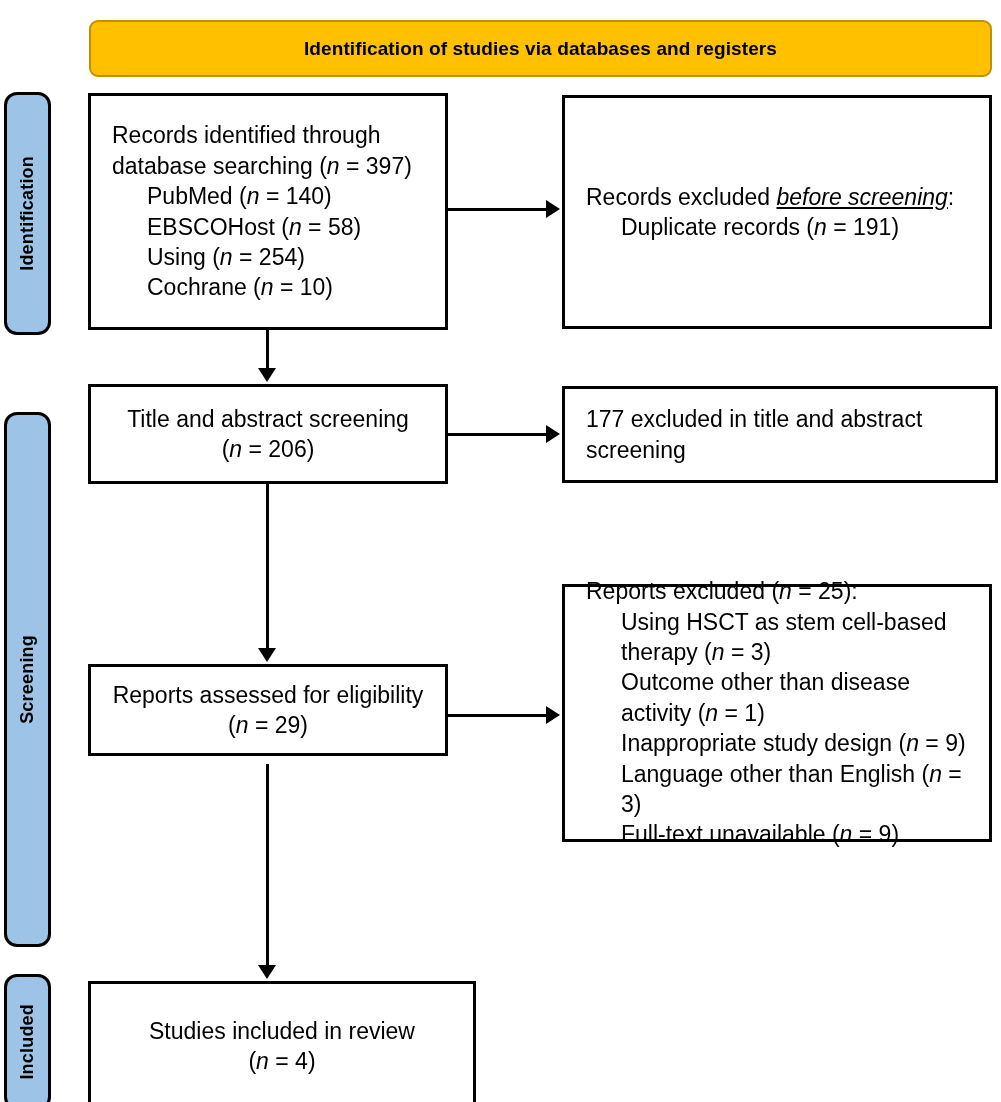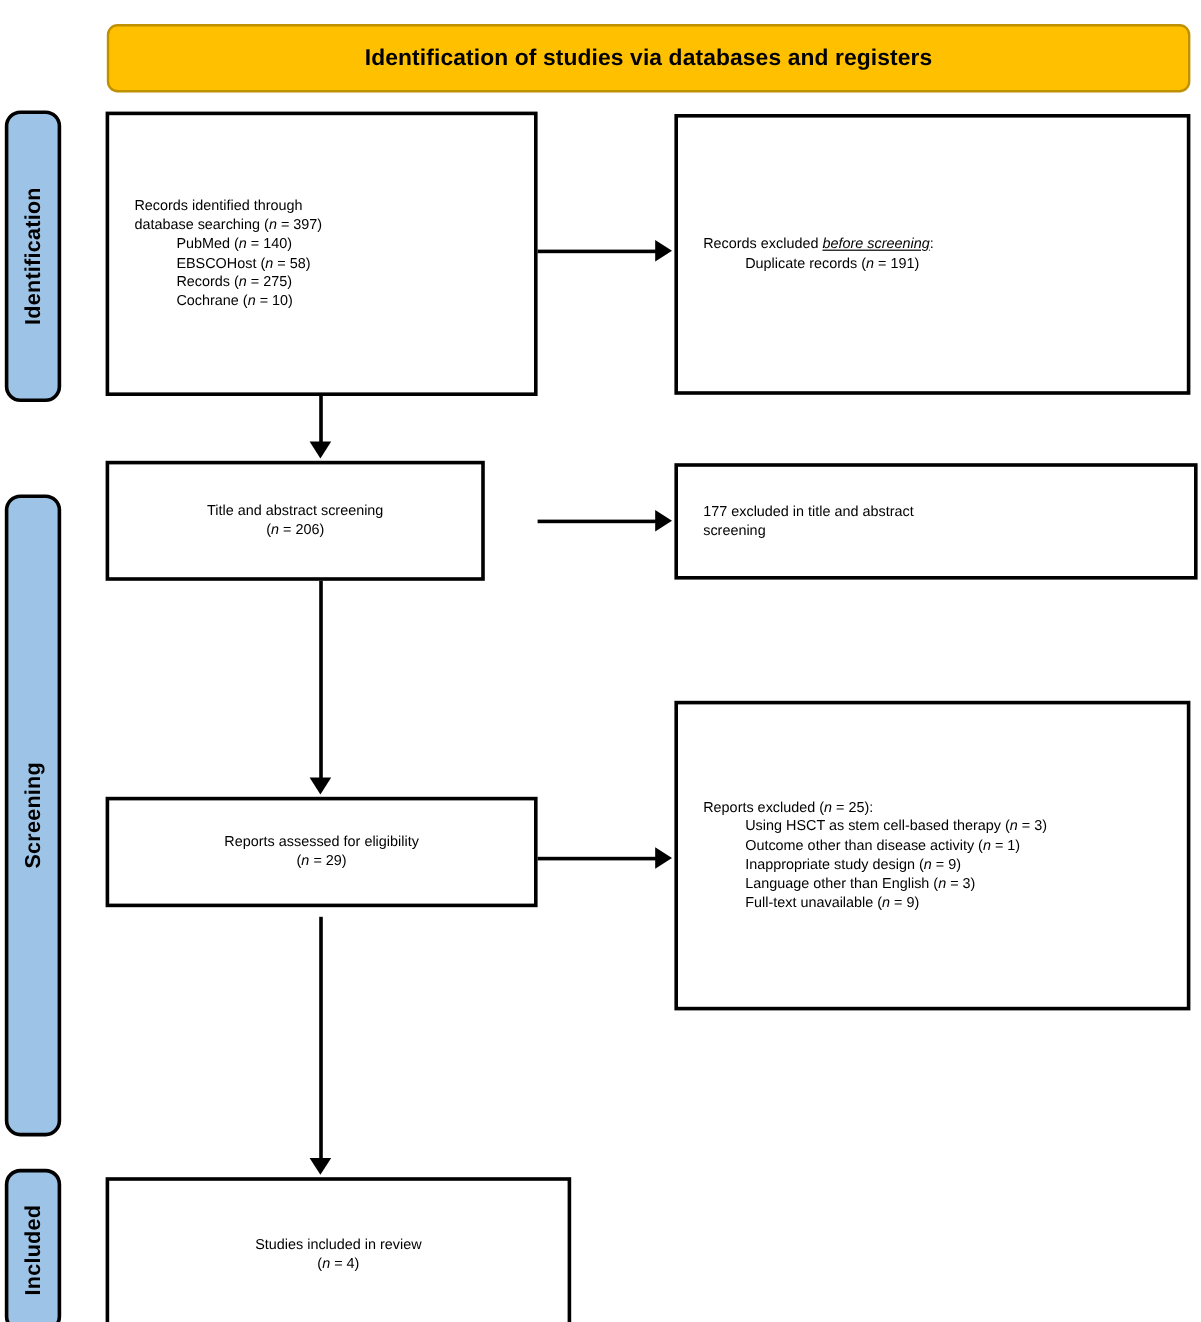--- a/index.html
+++ b/index.html
@@ -71,36 +71,36 @@
   .flow-box {
     position: absolute;
     background: #ffffff;
     border: 3px solid #000000;
     box-sizing: border-box;
     display: flex;
     flex-direction: column;
     justify-content: center;
   }
   .flow-box .box-text {
-    font-size: 12px;
+    font-size: 23px;
     line-height: 1.32;
     color: #000000;
   }
   .box-pad-left  { padding: 0 14px 0 21px; text-align: left; }
   .box-centered  { padding: 0 12px; text-align: center; }
 
   .indent-1 { padding-left: 35px; display: block; }
   .hang     { display: block; }
   em.ital   { font-style: italic; text-decoration: underline; }
   .nvar     { font-style: italic; }
 
   
   #box-records-identified { left: 88px;  top: 77px;  width: 360px; height: 237px; }
   #box-records-removed    { left: 562px; top: 79px;  width: 430px; height: 234px; }
-  #box-title-abstract     { left: 88px;  top: 368px; width: 316px; height: 100px; justify-content: center; }
+  #box-title-abstract     { left: 88px;  top: 368px; width: 360px; height: 100px; justify-content: center; }
   #box-excluded-title     { left: 562px; top: 370px; width: 436px; height: 97px; }
   #box-reports-assessed   { left: 88px;  top: 648px; width: 360px; height: 92px; }
   #box-reports-excluded   { left: 562px; top: 568px; width: 430px; height: 258px; }
   #box-studies-included   { left: 88px;  top: 965px; width: 388px; height: 130px; }
 
   
   .conn {
     position: absolute;
     background: #000000;
   }
@@ -159,21 +159,21 @@
   <div class="stage-label" id="stage-included">
     <span class="stage-text">Included</span>
   </div>
 
   <div class="flow-box box-pad-left" id="box-records-identified">
     <div class="box-text">
       <span class="hang">Records identified through</span>
       <span class="hang"><span>database searching (</span><span class="nvar">n</span><span> = 397)</span></span>
       <span class="indent-1"><span>PubMed (</span><span class="nvar">n</span><span> = 140)</span></span>
       <span class="indent-1"><span>EBSCOHost (</span><span class="nvar">n</span><span> = 58)</span></span>
-      <span class="indent-1"><span>Records (</span><span class="nvar">n</span><span> = 275)</span></span>
+      <span class="indent-1"><span>Using (</span><span class="nvar">n</span><span> = 254)</span></span>
       <span class="indent-1"><span>Cochrane (</span><span class="nvar">n</span><span> = 10)</span></span>
     </div>
   </div>
 
   <div class="flow-box box-pad-left" id="box-records-removed">
     <div class="box-text">
       <span class="hang"><span>Records excluded </span><em class="ital">before screening</em><span>:</span></span>
       <span class="indent-1"><span>Duplicate records (</span><span class="nvar">n</span><span> = 191)</span></span>
     </div>
   </div>

